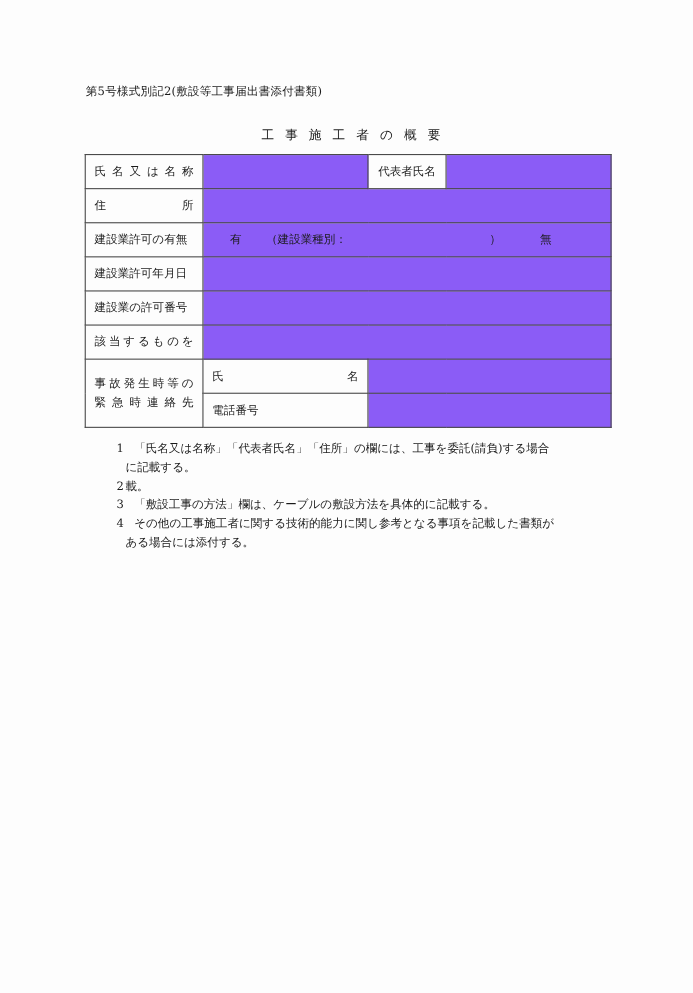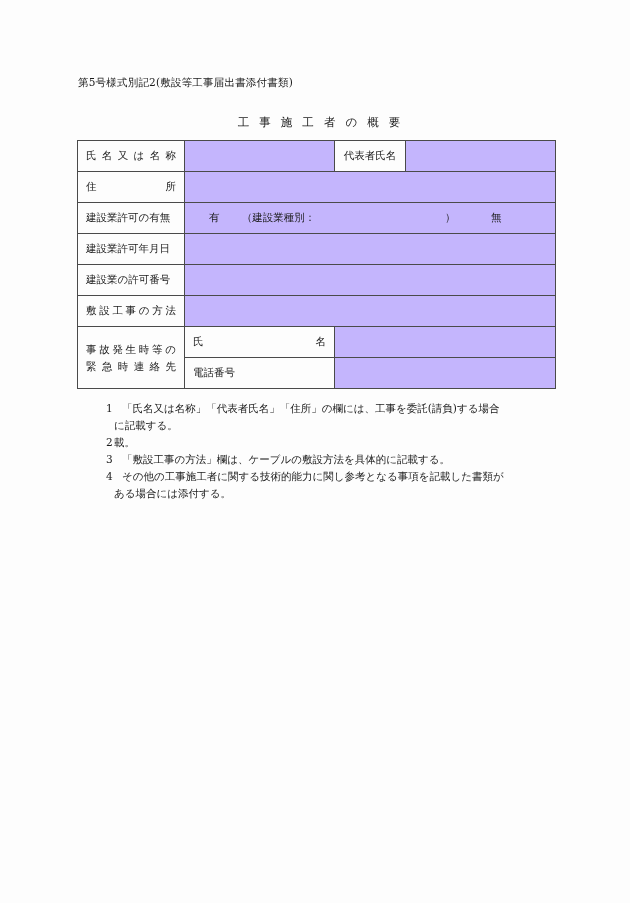--- a/index.html
+++ b/index.html
@@ -82,21 +82,21 @@
     width: 69px;
     text-align: left;
     white-space: nowrap;
   }
   .rep-lbl {
     width: 71px;
     text-align: center;
     white-space: nowrap;
   }
   .val-cell {
-    background: #c4b5fd;
+    background: #8b5cf6;
   }
   .tall-label {
     height: 64px;
     line-height: 1.55;
     text-align: justify;
     text-align-last: justify;
     white-space: nowrap;
   }
   .tall-label .ln {
     display: block;
@@ -193,21 +193,21 @@
         <td class="lbl-plain">建設業許可年月日</td>
         <td class="val-cell" colspan="3"></td>
       </tr>
 
       <tr>
         <td class="lbl-plain">建設業の許可番号</td>
         <td class="val-cell" colspan="3"></td>
       </tr>
 
       <tr>
-        <td class="lbl">敷設工事の方法</td>
+        <td class="lbl">該当するものを</td>
         <td class="val-cell" colspan="3"></td>
       </tr>
 
       <tr>
         <td class="tall-label" rowspan="2">
           <span class="ln">事故発生時等の</span>
           <span class="ln">緊急時連絡先</span>
         </td>
         <td class="sub-lbl">氏名</td>
         <td class="val-cell" colspan="2"></td>

